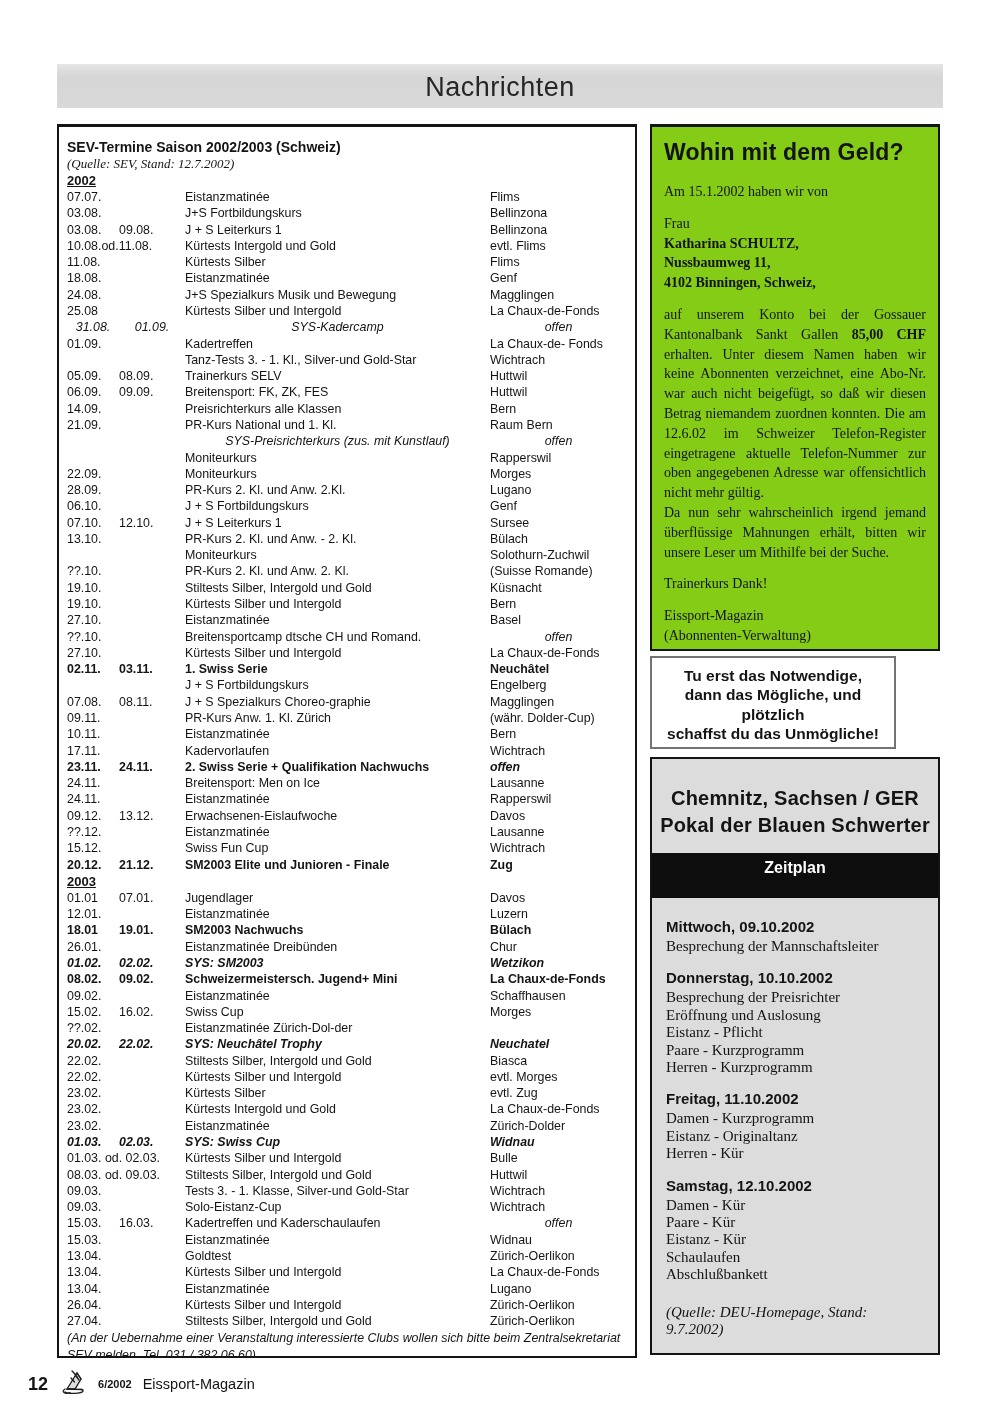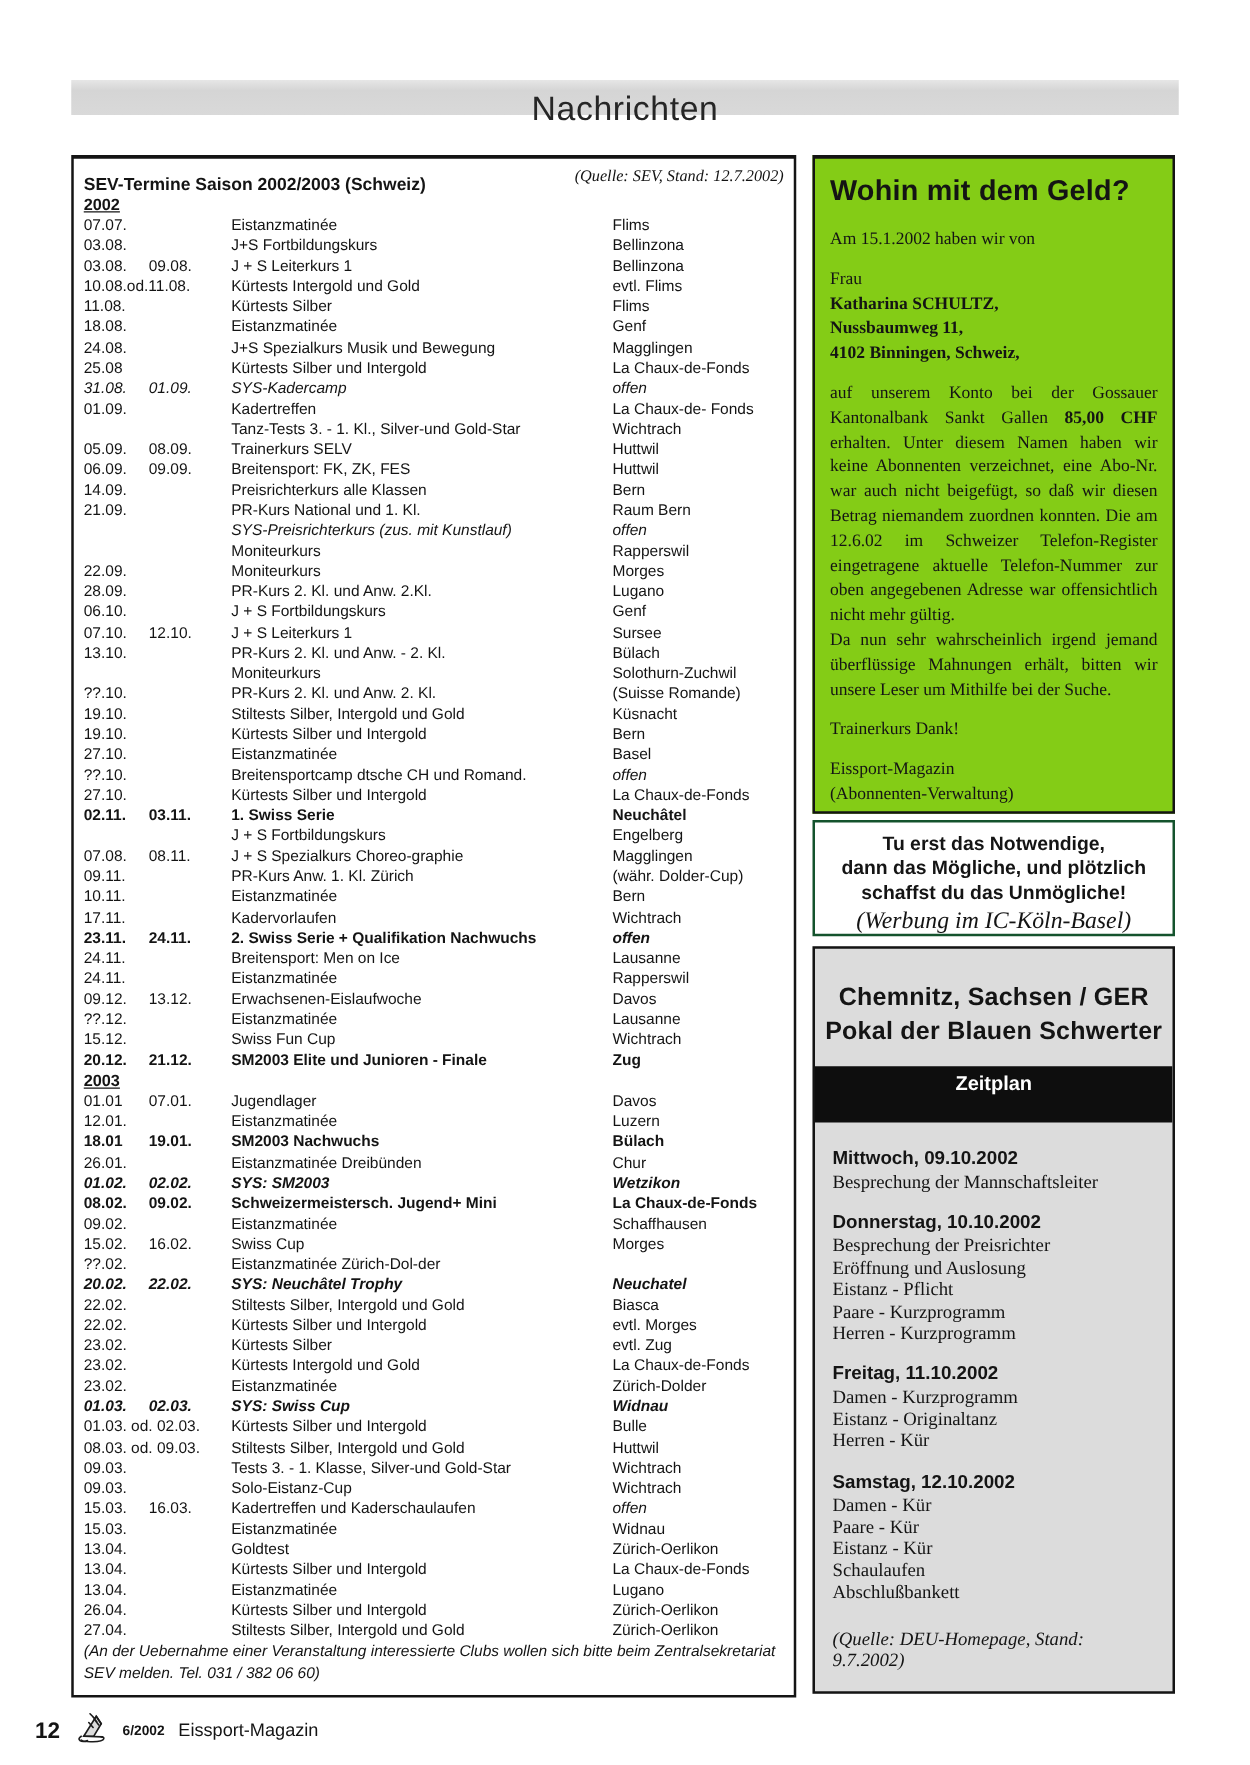--- a/index.html
+++ b/index.html
@@ -1,49 +1,49 @@
 <!DOCTYPE html>
 <html><head>
 <meta charset="utf-8">
 <style>
   html,body{margin:0;padding:0;background:#ffffff;}
   body{width:1000px;height:1412px;position:relative;font-family:"Liberation Sans",sans-serif;color:#141414;-webkit-font-smoothing:antialiased;}
 
   
-  .band{position:absolute;left:57px;top:64px;width:886px;height:28px;
+  .band{position:absolute;left:57px;top:64px;width:886px;height:44px;
         background:linear-gradient(#e6e6e6,#d5d5d5 30%,#d9d9d9);}
   .band-title{width:100%;text-align:center;font-size:27px;line-height:46px;font-weight:400;color:#262626;letter-spacing:.5px;}
 
   
   .panel{position:absolute;left:57px;top:124px;width:580px;height:1234px;
          border:2px solid #141414;border-top-width:3px;background:#fff;
          box-sizing:border-box;padding:5px 8px 0;overflow:hidden;}
-  .panel-head{display:flex;justify-content:space-between;align-items:flex-start;}
+  .panel-head{display:flex;justify-content:space-between;align-items:flex-start;flex-direction:column;}
   .sched-title{font-weight:bold;font-size:14px;padding-top:7px;}
   .sched-source{font-family:"Liberation Serif",serif;font-style:italic;font-size:13px;padding-top:1px;white-space:nowrap;}
   .year-header{font-weight:bold;font-size:13px;line-height:17px;}
   .year-header span{text-decoration:underline;}
   .trow{display:grid;grid-template-columns:52px 66px 305px 137px;font-size:12.4px;line-height:16.28px;}
   .trow .c{white-space:nowrap;overflow:visible;}
   .s-b{font-weight:bold;}
-  .s-i{font-style:italic;}
+  .s-i{font-style:italic;text-align:center;}
   .s-bi{font-weight:bold;font-style:italic;}
   .footnote{font-style:italic;font-size:12.4px;line-height:16.6px;margin-top:1px;}
 
   
   .geld-box{position:absolute;left:650px;top:124px;width:290px;height:527px;
             background:#84cc16;border:2px solid #141414;border-top-width:3px;
             box-sizing:border-box;padding:10px 12px;overflow:hidden;}
   .geld-title{font-size:23px;font-weight:bold;margin:2px 0 16px;letter-spacing:.2px;}
   .geld-p{font-family:"Liberation Serif",serif;font-size:14px;line-height:19.8px;margin:0;}
   .geld-p.justify{text-align:justify;}
   .geld-p.blank{height:12px;}
 
-  .quote-box{position:absolute;left:650px;top:656px;width:290px;height:93px;
-             background:#fff;border:2px solid #14532d;box-sizing:border-box;
+  .quote-box{position:absolute;left:650px;top:656px;width:246px;height:93px;
+             background:#fff;border:2px solid #737373;box-sizing:border-box;
              text-align:center;padding-top:8px;overflow:hidden;}
   .quote-line{font-weight:bold;font-size:15.5px;line-height:19.4px;}
   .quote-attr{font-family:"Liberation Serif",serif;font-style:italic;font-size:19px;margin-top:2px;}
 
   .isu-box{position:absolute;left:650px;top:757px;width:290px;height:598px;
            background:#dcdcdc;border:2px solid #141414;box-sizing:border-box;overflow:hidden;}
   .isu-title{padding-top:26px;text-align:center;}
   .isu-title-line{font-weight:bold;font-size:20px;line-height:26.5px;letter-spacing:.2px;}
   .zeitplan-bar{margin-top:15px;height:45px;background:#0e0e0e;color:#fff;
                 text-align:center;font-weight:bold;font-size:16px;line-height:29px;}

